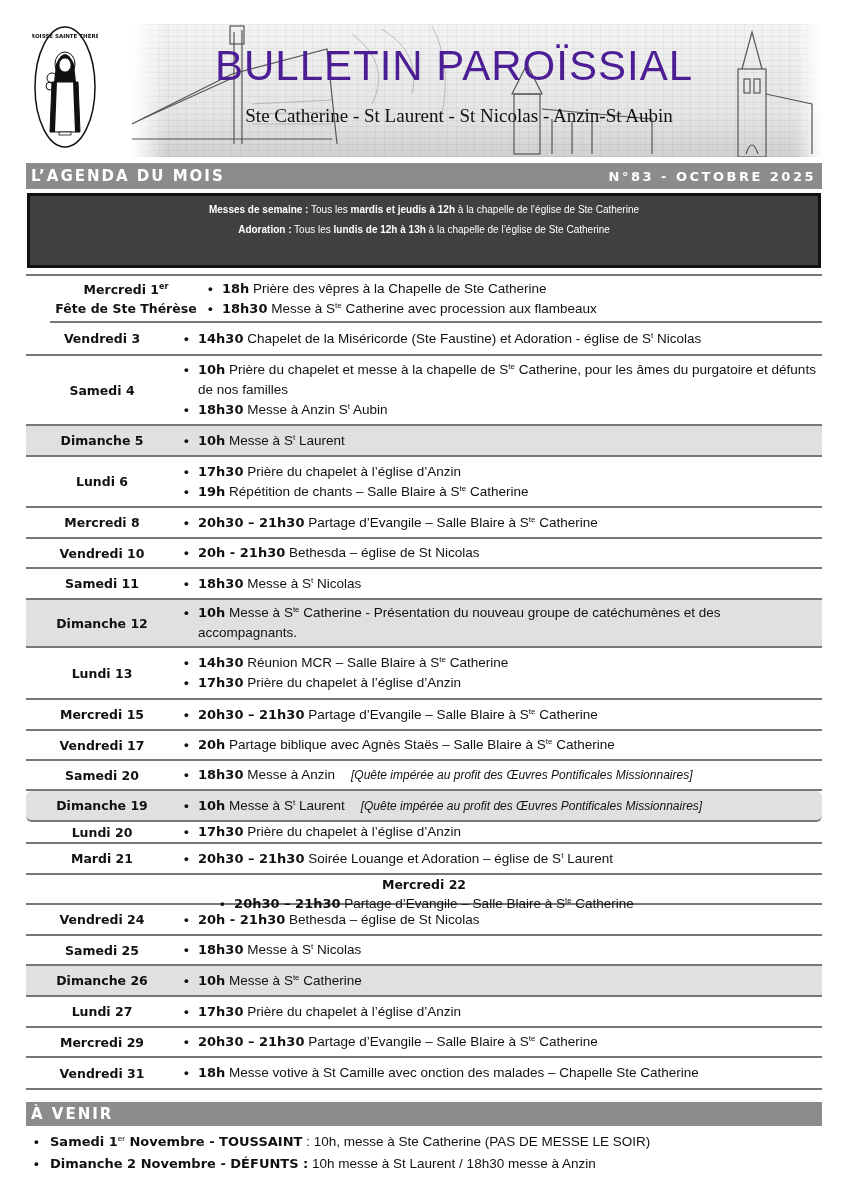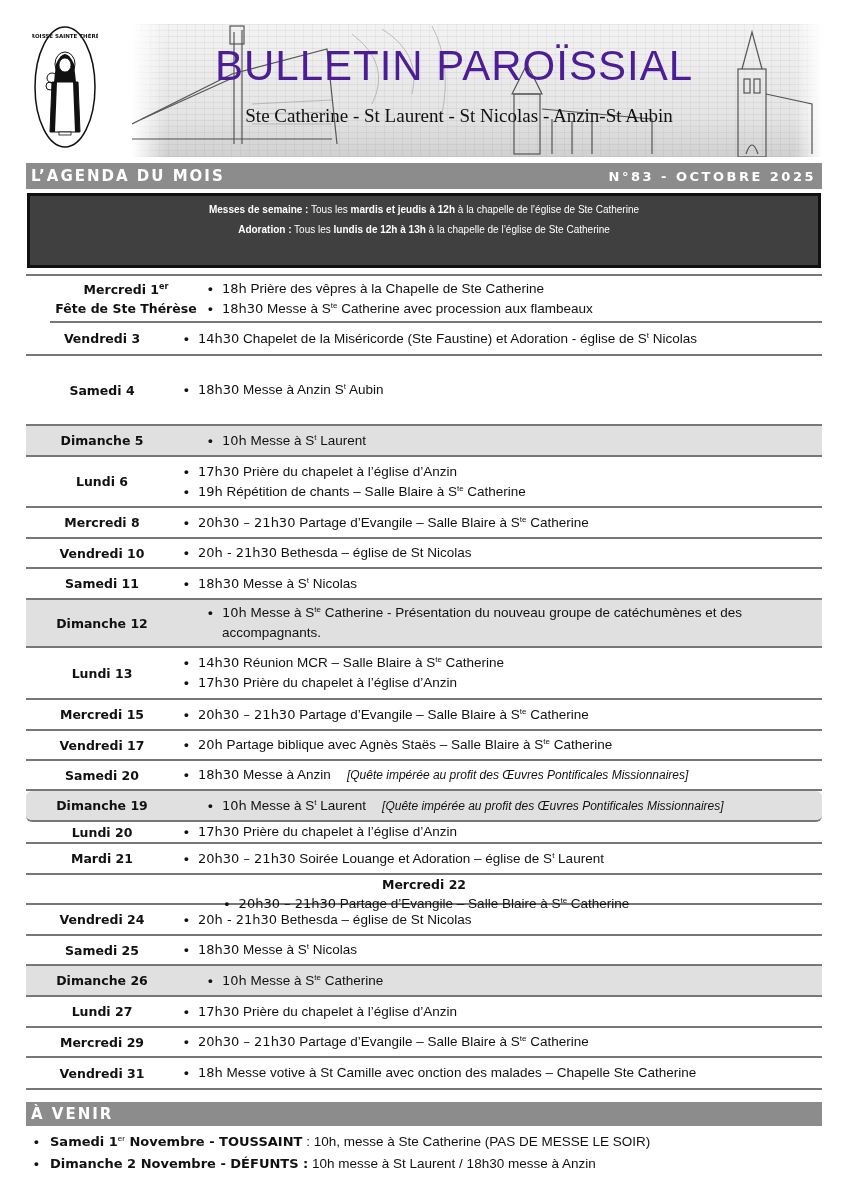--- a/index.html
+++ b/index.html
@@ -33,26 +33,26 @@
   
   .info-box { position:absolute; left:27px; top:193px; width:788px; height:69px; background:#404040;
     border:3px solid #111; color:#fff; font-family:"Liberation Sans", sans-serif; font-size:10px; text-align:center; }
   .info-line { height:20px; line-height:20px; white-space:nowrap; }
   .info-line:first-child { margin-top:4px; }
   .info-line b { font-weight:bold; }
 
   
   .agenda { position:absolute; left:26px; top:274px; width:796px; border-top:2px solid #777; }
   .row { position:relative; display:flex; align-items:center; border-bottom:2px solid #777; box-sizing:border-box; }
-  .row.sunday { background:#e0e0e0;gap:24px; }
+  .row.sunday { background:#e0e0e0; }
   .day { width:152px; text-align:center; font-family:"DejaVu Sans", sans-serif; font-weight:bold; font-size:12.5px; line-height:19px; flex:none; }
   .events { flex:1; padding-left:6px; font-size:13.5px; line-height:20px; }
   .ev { position:relative; padding-left:14px; }
   .ev::before { content:"\2022"; position:absolute; left:0; top:0; font-weight:bold; }
-  .ev .t { font-family:"DejaVu Sans", sans-serif; font-weight:normal; font-size:13px; }
+  .ev .t { font-family:"DejaVu Sans", sans-serif; font-weight:bold; font-size:13px; }
   .ev .note { font-style:italic; font-size:12px; margin-left:16px; }
   sup { font-size:8px; vertical-align:5px; line-height:0; }
 
   
   .upcoming { position:absolute; left:34px; top:1131px; width:780px; font-size:13.5px; line-height:22px; }
   .up-item { position:relative; padding-left:16px; }
   .up-item::before { content:"\2022"; position:absolute; left:0; top:0; font-weight:bold; }
   .up-item b { font-family:"DejaVu Sans", sans-serif; font-size:13px; }
 </style>
 </head>
@@ -130,20 +130,21 @@
     </div>
     <div class="row" style="height: 33px;">
       <div class="day"><span>Vendredi 3</span></div>
       <div class="events">
         <div class="ev"><span class="t">14h30</span><span>  Chapelet de la Miséricorde (Ste Faustine) et Adoration - église de S</span><sup>t</sup><span> Nicolas</span></div>
       </div>
     </div>
     <div class="row" style="height: 70px;">
       <div class="day"><span>Samedi 4</span></div>
       <div class="events">
+        <div class="ev"><span class="t">10h</span><span>  Prière du  chapelet et messe à la chapelle de S</span><sup>te</sup><span> Catherine, pour les âmes du purgatoire et défunts de nos familles</span></div>
         <div class="ev"><span class="t">18h30</span><span>  Messe à Anzin S</span><sup>t</sup><span> Aubin</span></div>
       </div>
     </div>
     <div class="row sunday" style="height: 31px;">
       <div class="day"><span>Dimanche 5</span></div>
       <div class="events">
         <div class="ev"><span class="t">10h</span><span>  Messe à S</span><sup>t</sup><span> Laurent</span></div>
       </div>
     </div>
     <div class="row" style="height: 51px;">

